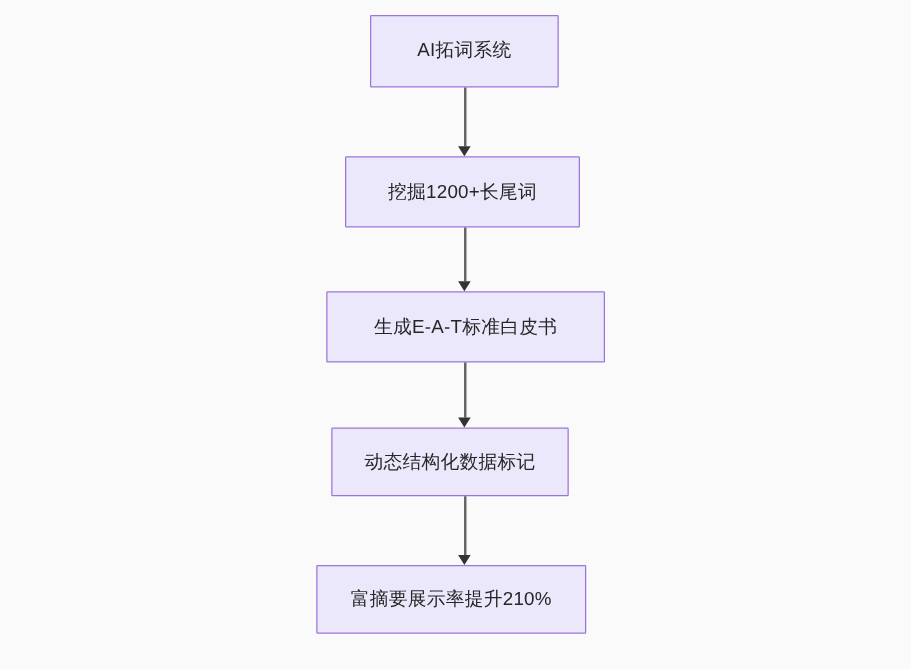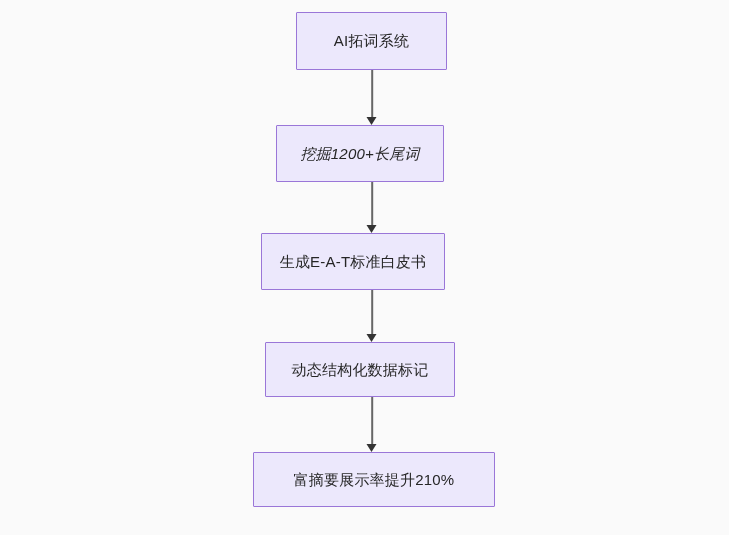--- a/index.html
+++ b/index.html
@@ -69,44 +69,44 @@
 
   <div class="node" style="left:296px; top:12px; width:151px; height:58px;">
     <span class="node-label">AI拓词系统</span>
   </div>
 
   <div class="edge" style="left:372px; top:70px;">
     <div class="edge-line" style="height:47px;"></div>
     <div class="edge-arrow" style="top:47px;"></div>
   </div>
 
-  <div class="node" style="left:276px; top:125px; width:168px; height:57px;font-style:italic;">
+  <div class="node" style="left:276px; top:125px; width:188px; height:57px;">
     <span class="node-label">挖掘1200+长尾词</span>
   </div>
 
   <div class="edge" style="left:372px; top:182px;">
     <div class="edge-line" style="height:43px;"></div>
     <div class="edge-arrow" style="top:43px;"></div>
   </div>
 
-  <div class="node" style="left:261px; top:233px; width:184px; height:57px;">
+  <div class="node" style="left:261px; top:233px; width:223px; height:57px;">
     <span class="node-label">生成E-A-T标准白皮书</span>
   </div>
 
   <div class="edge" style="left:372px; top:290px;">
     <div class="edge-line" style="height:44px;"></div>
     <div class="edge-arrow" style="top:44px;"></div>
   </div>
 
   <div class="node" style="left:265px; top:342px; width:190px; height:55px;">
     <span class="node-label">动态结构化数据标记</span>
   </div>
 
   <div class="edge" style="left:372px; top:397px;">
     <div class="edge-line" style="height:47px;"></div>
     <div class="edge-arrow" style="top:47px;"></div>
   </div>
 
-  <div class="node" style="left:253px; top:452px; width:242px; height:55px;">
+  <div class="node" style="left:253px; top:452px; width:216px; height:55px;">
     <span class="node-label">富摘要展示率提升210%</span>
   </div>
 
 </div>
 
 </body></html>

